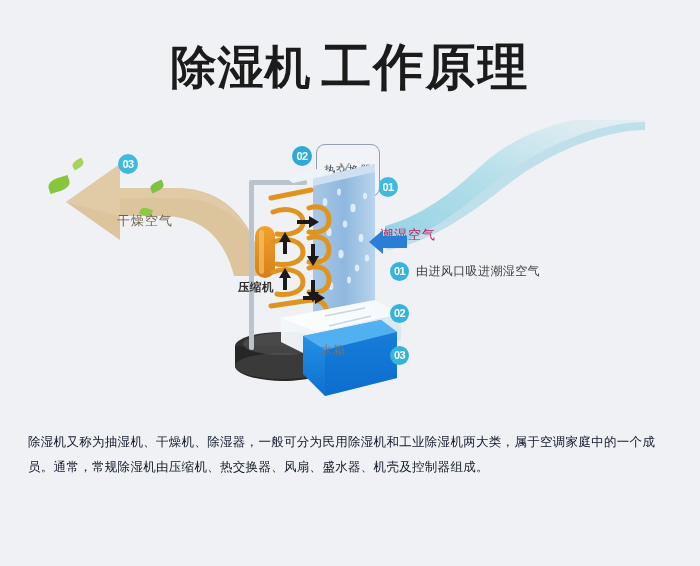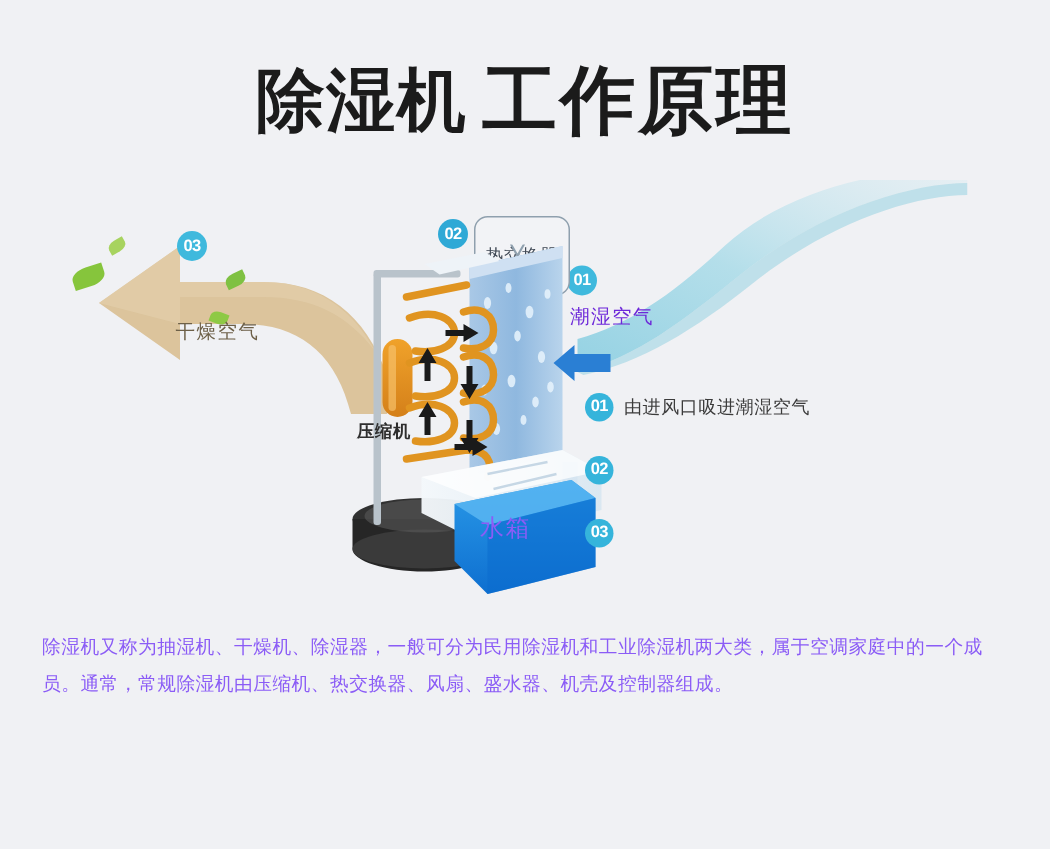--- a/index.html
+++ b/index.html
@@ -107,23 +107,23 @@
     left: 117px;
     top: 92px;
     font-size: 13px;
     color: #6d6048;
     letter-spacing: 1px;
     text-align: right;
   }
   .lbl-humid {
     position: absolute;
     left: 380px;
-    top: 82px;
+    top: 106px;
     font-size: 13px;
-    color: #6d28d9;
+    color: #be185d;
     letter-spacing: 1px;
   }
 
   
   .hx-bubble {
     position: absolute;
     left: 316px;
     top: 24px;
     padding: 18px 7px;
     border: 1.3px solid #8fa0ae;
@@ -163,22 +163,22 @@
     font-size: 11.5px;
     font-weight: bold;
     color: #2e2e2e;
     letter-spacing: 0.5px;
     z-index: 8;
   }
   .lbl-tank {
     position: absolute;
     left: 320px;
     top: 222px;
-    font-size: 16px;
-    color: #8b5cf6;
+    font-size: 12px;
+    color: #737373;
     letter-spacing: 1px;
     z-index: 8;
   }
 
   
   .steps {
     position: absolute;
     left: 390px;
     top: 255px;
     width: 295px;
@@ -213,23 +213,23 @@
   
   .body-copy {
     position: absolute;
     left: 28px;
     top: 418px;
     width: 650px;
   }
   .para {
     font-size: 12.5px;
     line-height: 25px;
-    color: #8b5cf6;
+    color: #0f172a;
     letter-spacing: 0.3px;
-    margin: 1px 0 18px 0;
+    margin: 12px 0 18px 0;
   }
   .para:last-child { margin-bottom: 0; }
 </style>
 </head>
 <body>
 
 <div id="poster">
 
   <div class="title-wrap">
     <span class="title-a">除湿机</span><span class="title-b">工作原理</span>

